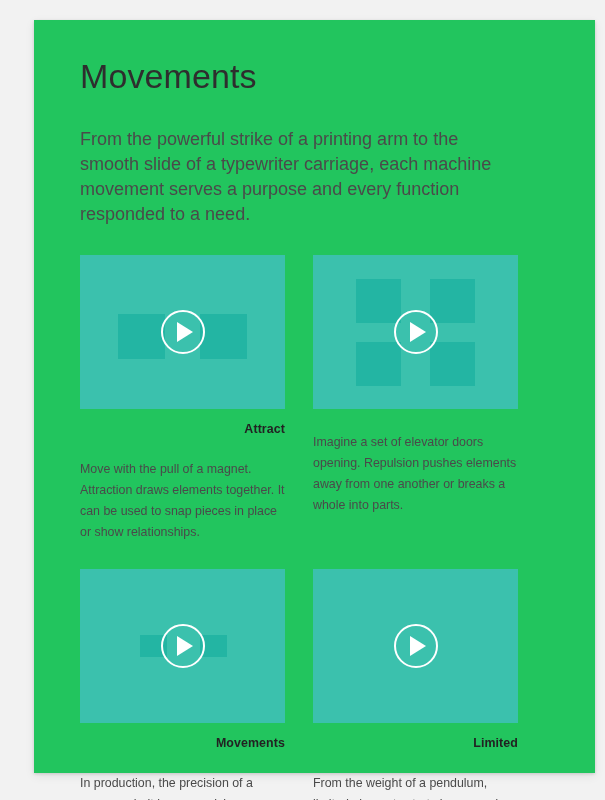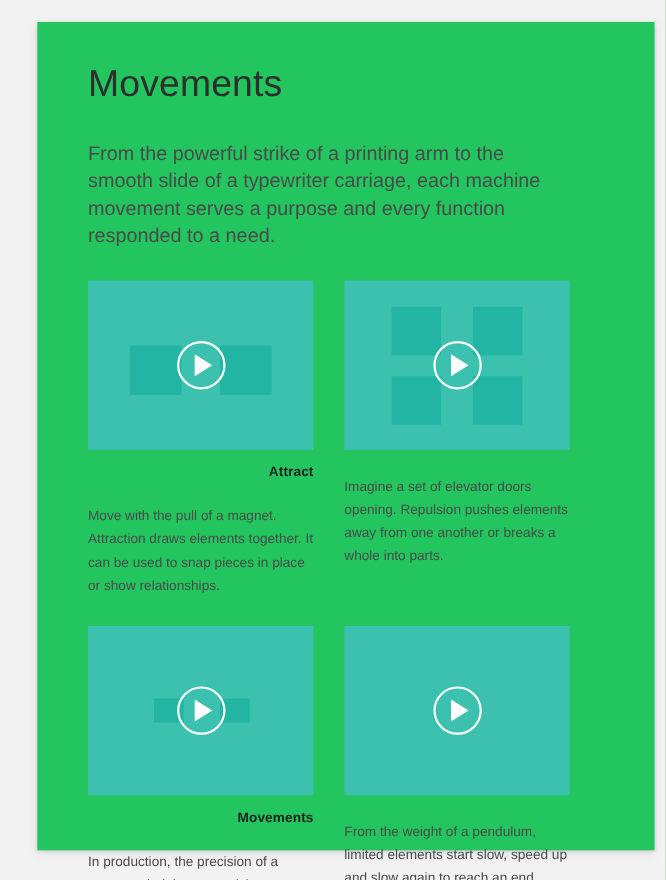--- a/index.html
+++ b/index.html
@@ -155,18 +155,19 @@
         <div class="card-title">Movements</div>
         <div class="card-body">In production, the precision of a conveyor belt is mesmerizing. Unlimited elements move with efficiency by continuously advancing in a linear sequence.</div>
       </div>
 
       <div class="card">
         <div class="thumb limited">
           <span class="play-btn">
             <span class="tri"></span>
           </span>
         </div>
+        <div class="card-title">Limited</div>
         <div class="card-body">From the weight of a pendulum, limited elements start slow, speed up and slow again to reach an end point.</div>
       </div>
 
     </div>
   </div>
 </div>
 
 </body></html>

